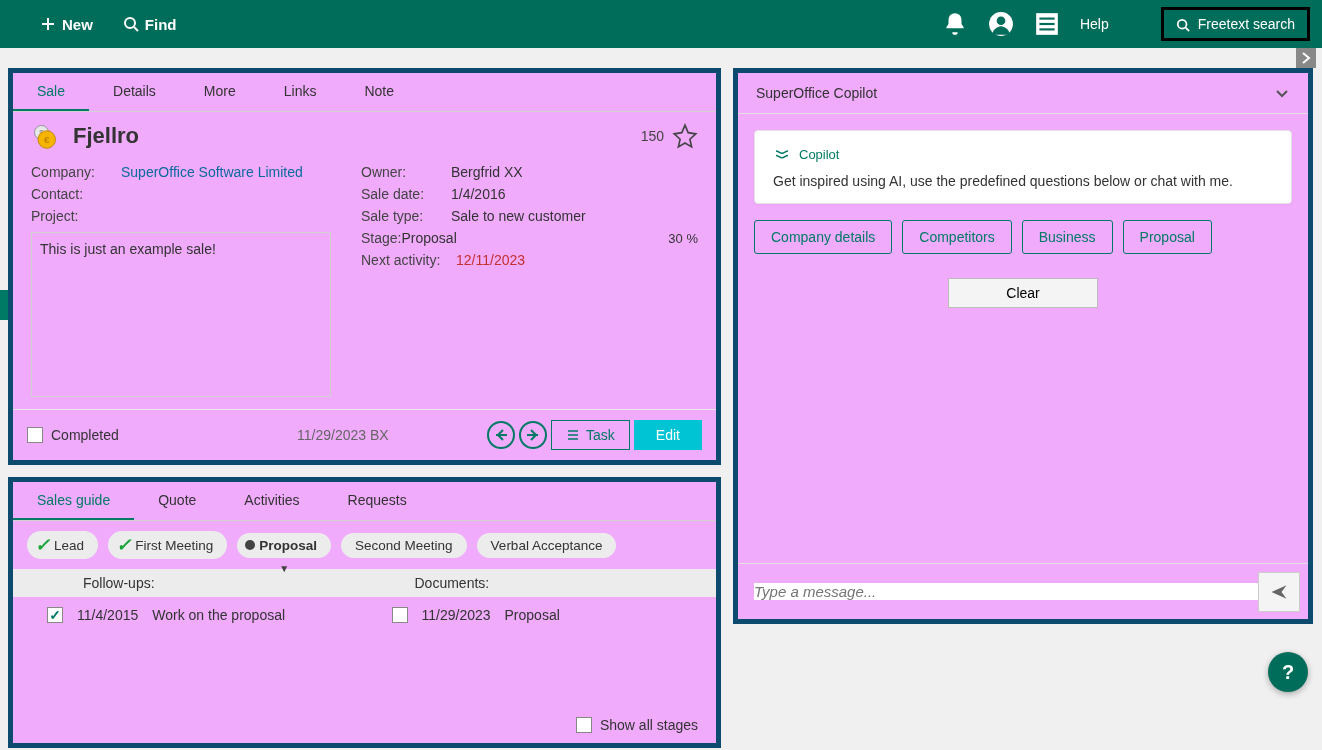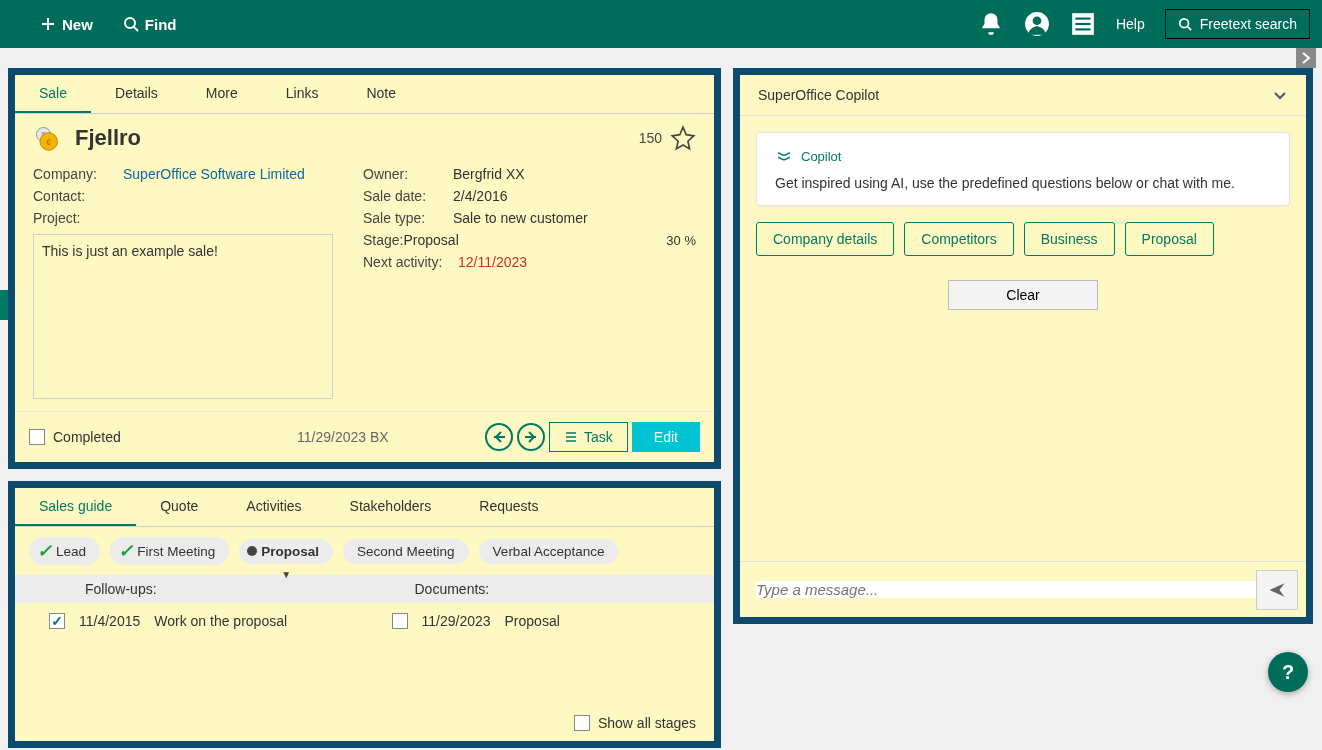--- a/index.html
+++ b/index.html
@@ -5,32 +5,32 @@
   * { box-sizing: border-box; margin: 0; padding: 0; font-family: "Segoe UI", Arial, sans-serif; }
   body { background: #f0f0f0; width: 1322px; height: 750px; overflow: hidden; font-size: 14px; color: #333; }
 
   
   .topbar { background: #006c5a; height: 48px; display: flex; align-items: center; justify-content: space-between; padding: 0 12px 0 40px; color: #fff; }
   .topbar-left { display: flex; gap: 30px; align-items: center; }
   .top-btn { display: flex; align-items: center; gap: 6px; cursor: pointer; font-size: 15px; font-weight: bold; }
   .topbar-right { display: flex; align-items: center; gap: 20px; }
   .icon-white { fill: #fff; }
   .top-icon { width: 26px; height: 26px; cursor: pointer; }
-  .freetext { border: 1px solid #000000; padding: 6px 12px; display: flex; align-items: center; gap: 8px; cursor: pointer; font-size: 14px; }
+  .freetext { border: 3px solid #000000; padding: 6px 12px; display: flex; align-items: flex-end; gap: 8px; cursor: pointer; font-size: 14px; margin-left: 32px; }
 
   
   .panel-toggle { height: 20px; display:flex; justify-content:flex-end; padding-right:6px; align-items:center; }
   .toggle-box { width:20px; height:20px; background:#888; display:flex; align-items:center; justify-content:center; cursor:pointer; }
 
   
   .layout { display: flex; gap: 12px; padding: 0 8px; height: calc(100% - 70px); }
   .left-col { width: 713px; display: flex; flex-direction: column; gap: 12px; }
   .right-col { width: 580px; }
 
-  .panel { background: #fef9c3; border: 7px solid #0c4a6e; }
+  .panel { background: #f0abfc; border: 5px solid #0c4a6e; }
 
   
   .sale-card { flex: 0 0 auto; }
   .tab-row { display: flex; border-bottom: 1px solid #d0d0d0; }
   .tab-item { padding: 10px 24px; cursor: pointer; color: #333; }
   .tab-item.active { color: #007a64; border-bottom: 2px solid #007a64; }
 
   .sale-body { padding: 10px 18px 0 18px; }
   .sale-header { display:flex; align-items:center; justify-content: space-between; margin-bottom: 14px; }
   .sale-title { display:flex; align-items:center; gap: 14px; }
@@ -196,21 +196,21 @@
               </div>
             <div class="note-box">This is just an example sale!</div>
           </div>
           <div class="sale-right">
             <div class="field-row">
                 <span class="field-label">Owner:</span>
                 <span class="field-value">Bergfrid XX</span>
               </div>
             <div class="field-row">
                 <span class="field-label">Sale date:</span>
-                <span class="field-value">2/4/2016</span>
+                <span class="field-value">1/4/2016</span>
               </div>
             <div class="field-row">
                 <span class="field-label">Sale type:</span>
                 <span class="field-value">Sale to new customer</span>
               </div>
             <div class="field-row pct-row">
               <div><span class="field-label">Stage:</span><span class="field-value" style="margin-left:0;">Proposal</span></div>
               <span style="font-size:13px;">30 %</span>
             </div>
             <div class="field-row">
@@ -248,21 +248,20 @@
           <button class="edit-btn">Edit</button>
         </div>
       </div>
     </div>
 
     <div class="panel guide-card">
       <div class="tab-row">
         <div class="tab-item active">Sales guide</div>
         <div class="tab-item">Quote</div>
         <div class="tab-item">Activities</div>
-        <div class="tab-item">Stakeholders</div>
         <div class="tab-item">Requests</div>
       </div>
       <div class="stage-row">
         <div class="stage-pill">
             <span class="check-green">✓</span>
             <span>Lead</span>
           </div>
         <div class="stage-pill">
             <span class="check-green">✓</span>
             <span>First Meeting</span>

